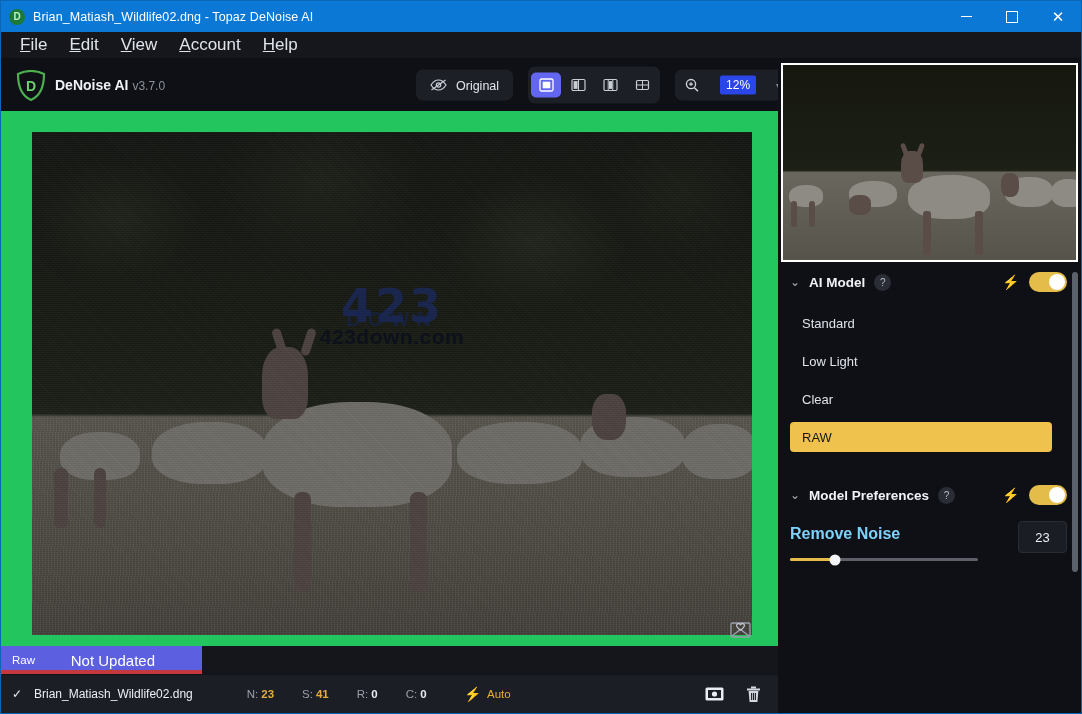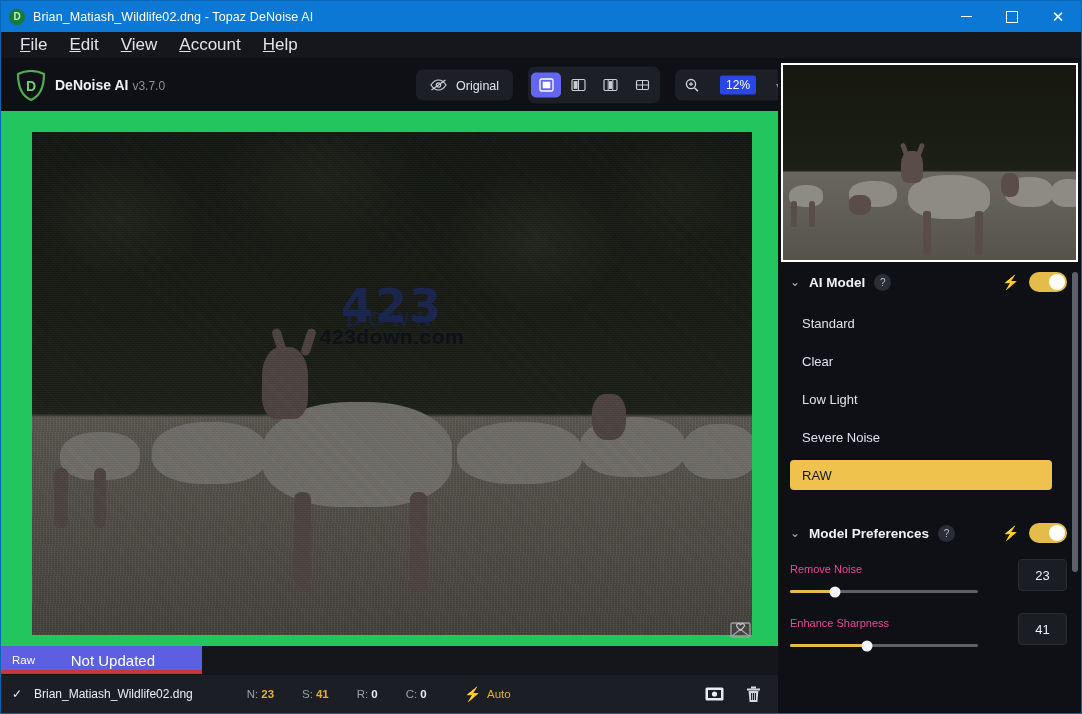--- a/index.html
+++ b/index.html
@@ -149,21 +149,21 @@
   .model-list{padding:6px 29px 6px 12px;}
   .model{height:30px;display:flex;align-items:center;padding:0 12px;border-radius:4px;
          font-size:13px;color:#dfe3ea;margin-bottom:0;}
   .model + .model{margin-top:0;}
   .model.selected{background:#efc košt;}
   .model.selected{background:#efc14d;color:#15161a;font-weight:normal;}
 
   .slider-block{padding:4px 14px 0 12px;}
   .slider-row{display:flex;align-items:flex-start;justify-content:space-between;}
   .sl-left{flex:1 1 auto;padding-top:6px;}
-  .sl-label{font-size:11px;color:#ec4899;font-weight:normal;}
+  .sl-label{font-size:16px;color:#7dd3fc;font-weight:bold;}
   .track{position:relative;height:3px;background:#5d6068;border-radius:2px;margin-top:15px;
          width:188px;}
   .fill{position:absolute;left:0;top:0;height:3px;background:#e3bc4a;border-radius:2px;}
   .knob{position:absolute;top:50%;transform:translate(-50%,-50%);width:11px;height:11px;
         border-radius:50%;background:#f3f5f8;}
   .val-box{width:47px;height:30px;background:#1a1d24;border:1px solid #282c35;border-radius:4px;
            display:flex;align-items:center;justify-content:center;font-size:13px;color:#eef1f6;
            margin-top:2px;}
 
   .save-wrap{flex:0 0 auto;padding:10px 14px 13px 14px;background:#0e1015;}
@@ -385,27 +385,24 @@
             <span class="bolt">⚡</span>
             <span class="toggle"></span>
           </span>
         </div>
 
         <div class="model-list">
           <div class="model">
             <span>Standard</span>
           </div>
           <div class="model" style="margin-top:8px;">
+            <span>Low Light</span>
+          </div>
+          <div class="model" style="margin-top:8px;">
             <span>Clear</span>
-          </div>
-          <div class="model" style="margin-top:8px;">
-            <span>Low Light</span>
-          </div>
-          <div class="model" style="margin-top:8px;">
-            <span>Severe Noise</span>
           </div>
           <div class="model selected" style="margin-top:8px;">
             <span>RAW</span>
           </div>
         </div>
 
         <div class="sect-head" style="margin-top:17px;">
           <span class="sect-chev">⌄</span>
           <span class="sect-title">Model Preferences</span>
           <span class="help">?</span>
@@ -421,29 +418,17 @@
               <div class="sl-label">Remove Noise</div>
               <div class="track">
                 <div class="fill" style="width:24%"></div>
                 <div class="knob" style="left:24%"></div>
               </div>
             </div>
             <div class="val-box">23</div>
           </div>
         </div>
 
-        <div class="slider-block" style="margin-top:14px;">
-          <div class="slider-row">
-            <div class="sl-left">
-              <div class="sl-label">Enhance Sharpness</div>
-              <div class="track">
-                <div class="fill" style="width:41%"></div>
-                <div class="knob" style="left:41%"></div>
-              </div>
-            </div>
-            <div class="val-box">41</div>
-          </div>
-        </div>
       </div>
 
     </div>
   </div>
 </div>
 
 </body></html>

